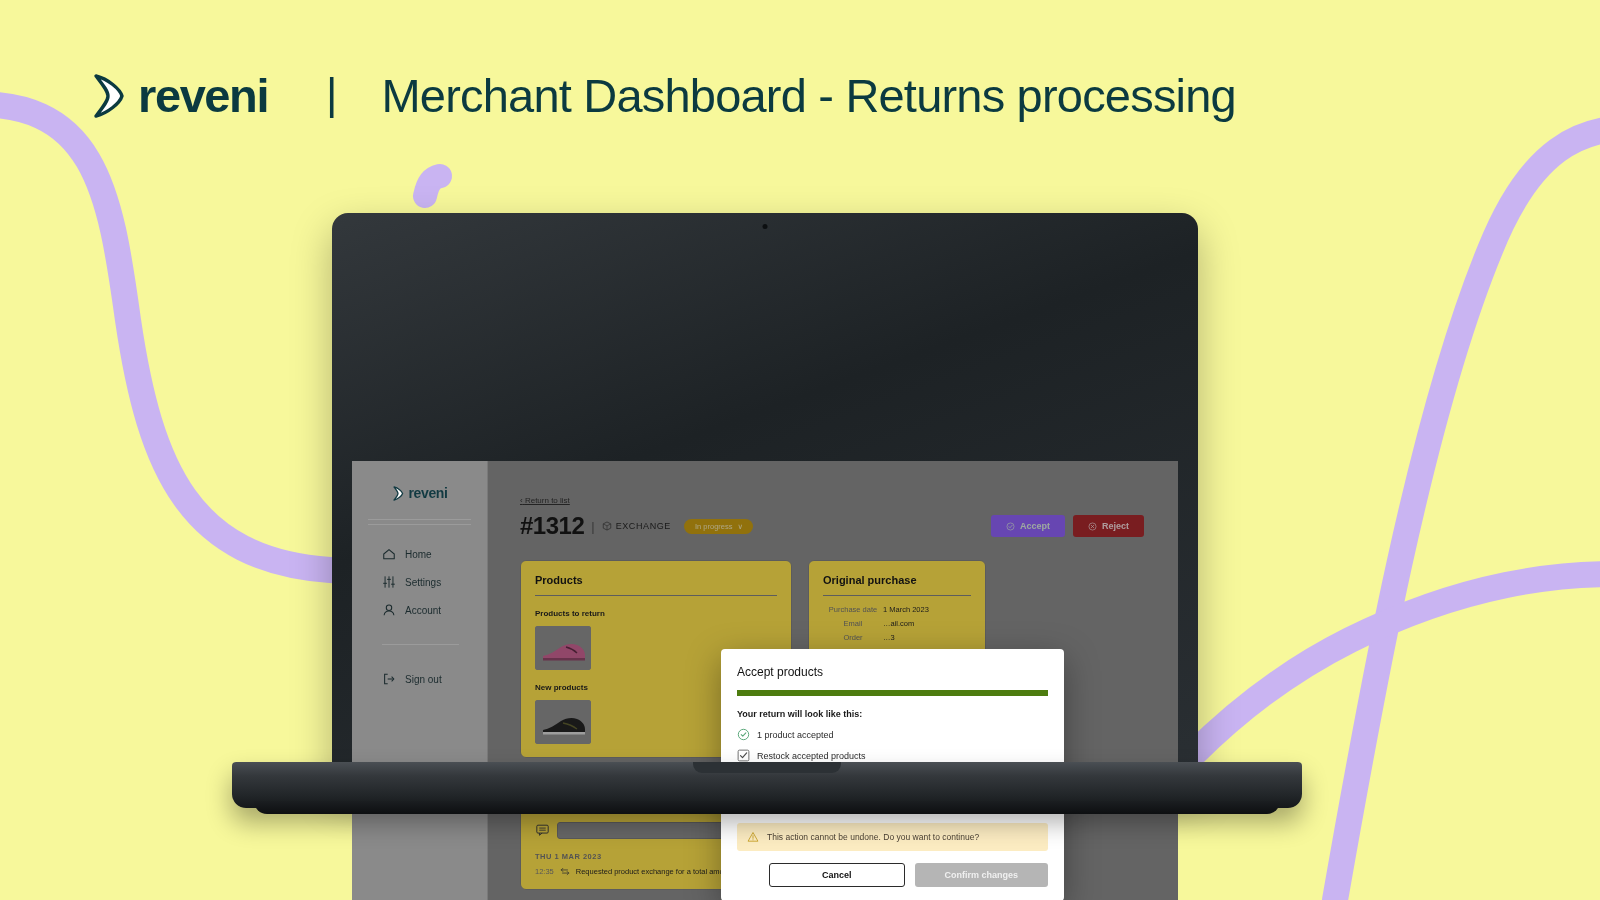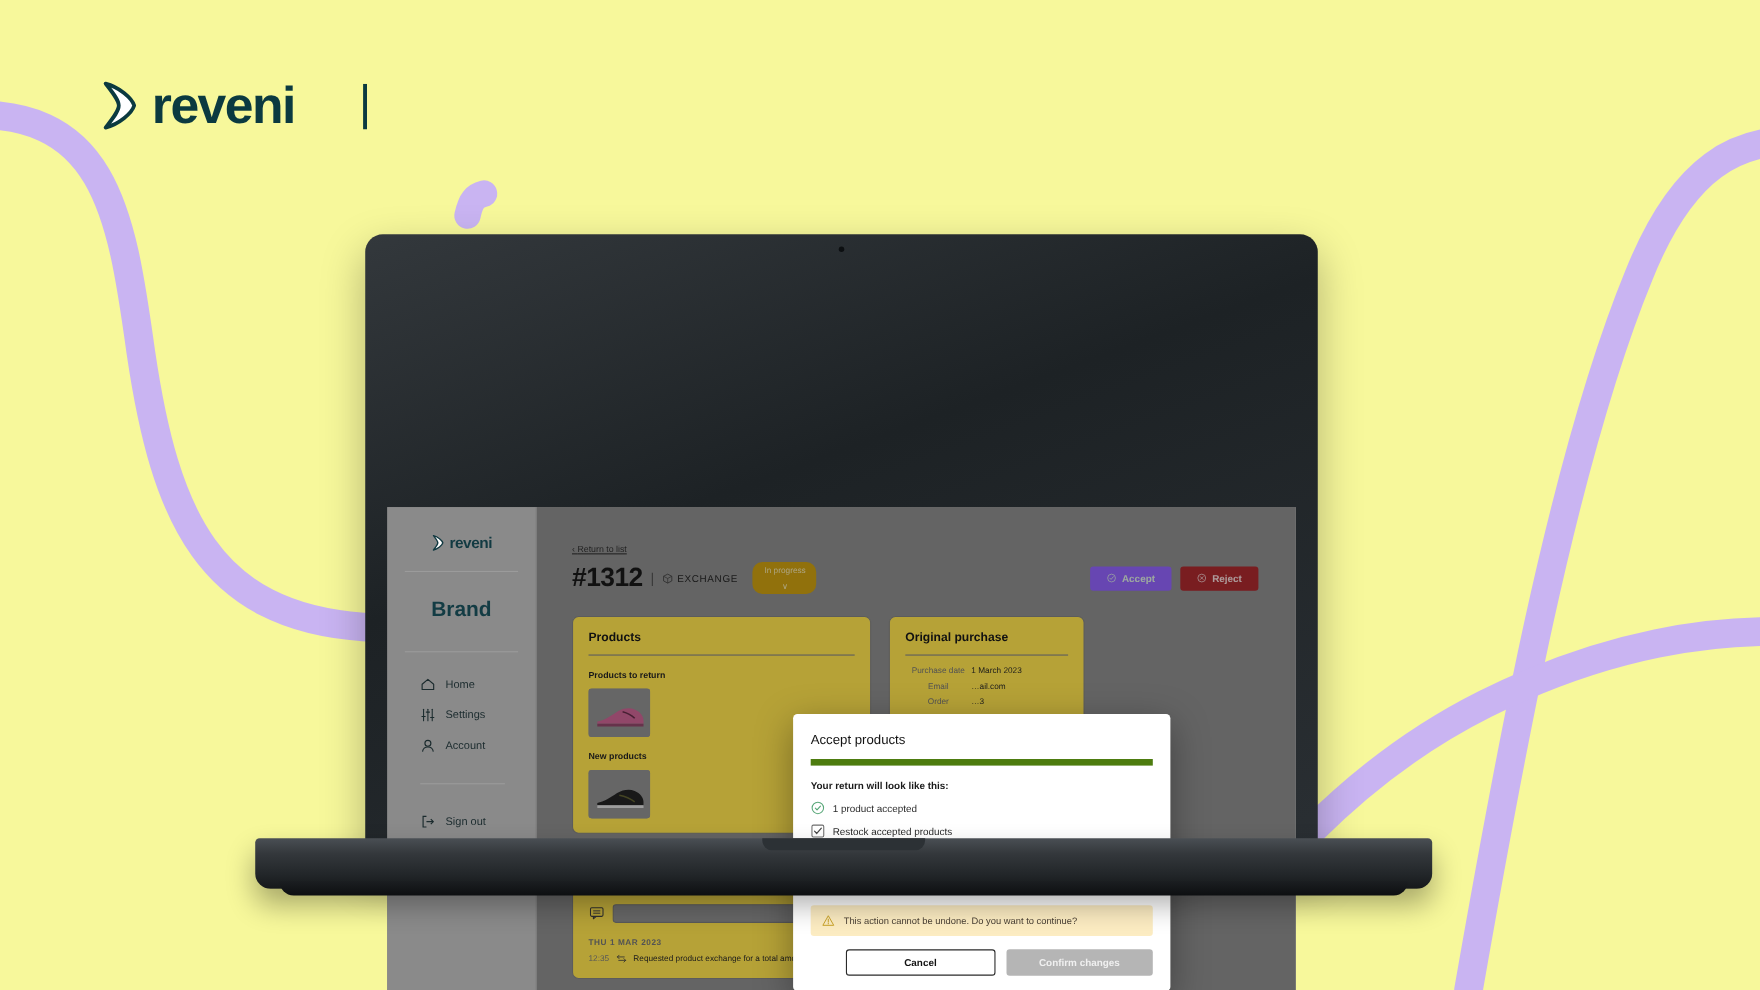--- a/index.html
+++ b/index.html
@@ -86,21 +86,21 @@
 
   .backlink { font-size: 8px; color: #2a2a2a; text-decoration: underline; display: inline-block; margin-bottom: 7px; }
   .backlink .chev { text-decoration: none; }
   .head-row { display: flex; align-items: center; }
   .ret-id { font-size: 24px; font-weight: 800; color: #111; letter-spacing: -.5px; }
   .pipe { color: #4a4a4a; margin: 0 7px; font-size: 13px; }
   .ex-ico { width: 10px; height: 10px; margin-right: 4px; opacity: .75; }
   .ex-label { font-size: 9px; color: #1c1c1c; letter-spacing: .6px; }
   .badge {
     margin-left: 13px; background: #c79a09; color: #f0e3b0; border-radius: 9px;
-    font-size: 7.5px; padding: 3px 10px 3px 11px; display: inline-flex; align-items: center; gap: 5px; flex-direction: column;
+    font-size: 7.5px; padding: 3px 10px 3px 11px; display: inline-flex; align-items: center; gap: 5px;
   }
   .head-actions { margin-left: auto; display: flex; gap: 8px; }
   .btn-accept, .btn-reject {
     display: inline-flex; align-items: center; gap: 5px; color: #d8e8dd;
     font-size: 9px; font-weight: 700; padding: 6px 15px; border-radius: 3px; border: none;
   }
   .btn-accept { background: #8b5cf6; }
   .btn-reject { background: #a52126; color: #f0d6d6; }
   .bico { width: 9px; height: 9px; }
 
@@ -178,39 +178,39 @@
   <path d="M 1075 905 C 1140 800, 1230 700, 1350 640 C 1460 585, 1560 570, 1640 575" stroke="#C9B4F2" stroke-width="26" fill="none" stroke-linecap="round"></path>
   <path d="M 425 196 C 428 182, 432 178, 440 176" stroke="#C9B4F2" stroke-width="24" fill="none" stroke-linecap="round"></path>
 </svg>
 
 <div class="brandbar">
   <svg class="logo-mark" viewBox="0 0 36 46">
     <path d="M6 3 C18 6, 30 16, 32 23 C30 30, 18 40, 6 43 C13 34, 18 28, 18 23 C18 18, 13 12, 6 3 Z" fill="#ffffff" stroke="#0B3A40" stroke-width="3.4" stroke-linejoin="round"></path>
   </svg>
   <div class="logo-word">reveni</div>
   <div class="brand-sep">|</div>
+  <div class="headline">Merchant Dashboard - Returns processing</div>
 </div>
 
 <div class="laptop">
   <div class="lid">
     <div class="camera"></div>
   </div>
 
   <div class="screen">
     <div class="app">
 
       <div class="sidebar">
         <div class="sb-logo">
           <svg class="sb-logo-mark" viewBox="0 0 36 46">
             <path d="M6 3 C18 6, 30 16, 32 23 C30 30, 18 40, 6 43 C13 34, 18 28, 18 23 C18 18, 13 12, 6 3 Z" fill="#ffffff" stroke="#123a42" stroke-width="4" stroke-linejoin="round"></path>
           </svg>
           <span class="sb-logo-word">reveni</span>
         </div>
         <div class="sb-div"></div>
-        <div class="sb-brand">Brand</div>
         <div class="sb-div"></div>
 
         <div class="sb-nav">
           <div class="sb-item">
             <svg class="sb-ico" viewBox="0 0 16 16">
               <path d="M2 8 L8 3 L14 8 L14 13.5 L2 13.5 Z" fill="none" stroke="#1b2b2e" stroke-width="1.2" stroke-linejoin="round"></path>
             </svg>
             <span>Home</span>
           </div>
           <div class="sb-item">

